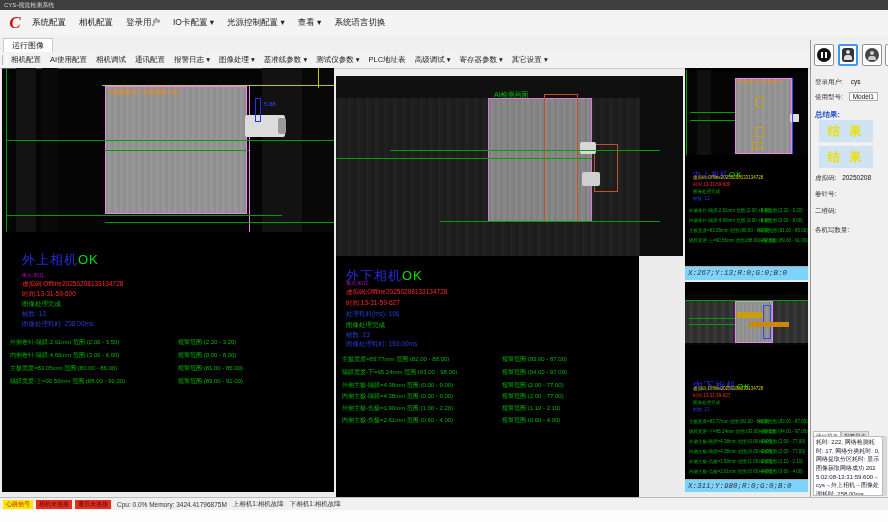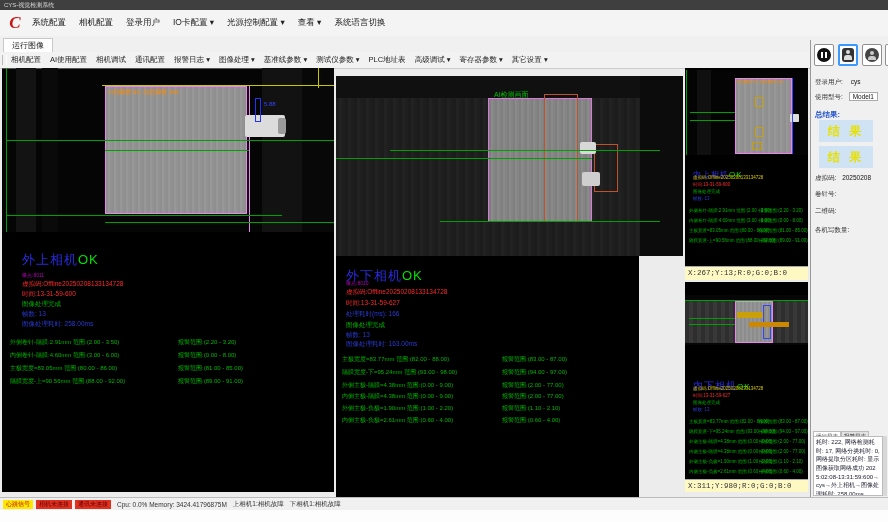--- a/index.html
+++ b/index.html
@@ -15,21 +15,21 @@
   .menubar{left:0;top:10px;width:888px;height:26px;background:#f4f4f4;border-bottom:1px solid #ddd;display:flex;align-items:center;}
   .logo{width:22px;height:20px;margin:0 6px 0 4px;color:#cc1111;font-family:"Liberation Serif",serif;font-style:italic;font-weight:bold;font-size:17px;line-height:20px;text-align:center;}
   .menu-item{font-size:8.5px;color:#222;margin-right:13px;cursor:default;}
   .tabrow{left:0;top:36px;width:888px;height:16px;background:#f0f0f0;border-bottom:1px solid #c8c8c8;}
   .tab{position:absolute;left:3px;top:2px;height:14px;background:#fff;border:1px solid #c8c8c8;border-bottom:none;font-size:8px;line-height:14px;padding:0 8px;color:#222;}
   .toolbar{left:0;top:52px;width:888px;height:16px;background:#f2f2f2;border-bottom:1px solid #ccc;display:flex;align-items:center;}
   .grip{width:3px;height:10px;border-left:1px solid #bbb;border-right:1px solid #fff;margin:0 4px 0 2px;}
   .tool-item{font-size:7.5px;color:#222;margin-right:9px;}
   
   .panel{background:#000;}
-  .statusline{background:#fef9c3;border-top:1px solid #aaa;color:#333;font-size:7.5px;line-height:13px;padding-left:3px;box-sizing:border-box;font-family:"Liberation Mono",monospace;}
+  .statusline{background:#7dd3fc;border-top:1px solid #aaa;color:#333;font-size:7.5px;line-height:13px;padding-left:3px;box-sizing:border-box;font-family:"Liberation Mono",monospace;font-style:italic;}
   .cam-title{font-weight:normal;font-size:13px;color:#2a2ae0;letter-spacing:1px;}
   .ok{color:#00e000;}
   .ln{font-size:6.5px;line-height:1;}
   .t-red{color:#ff2a2a;} .t-green{color:#00b400;} .t-blue{color:#2a3ad0;}
   .t-purple{color:#b400b4;} .t-orange{color:#ff8a00;} .t-yellow{color:#d8c800;}
   .mrow{font-size:6px;color:#00b400;}
   .mrow .warn{position:absolute;left:160px;top:0;}
   .mrow-l .warn{left:168px;}
   .srow{font-size:4.5px;color:#00b400;}
   .srow .warn{position:absolute;left:70px;top:0;}

